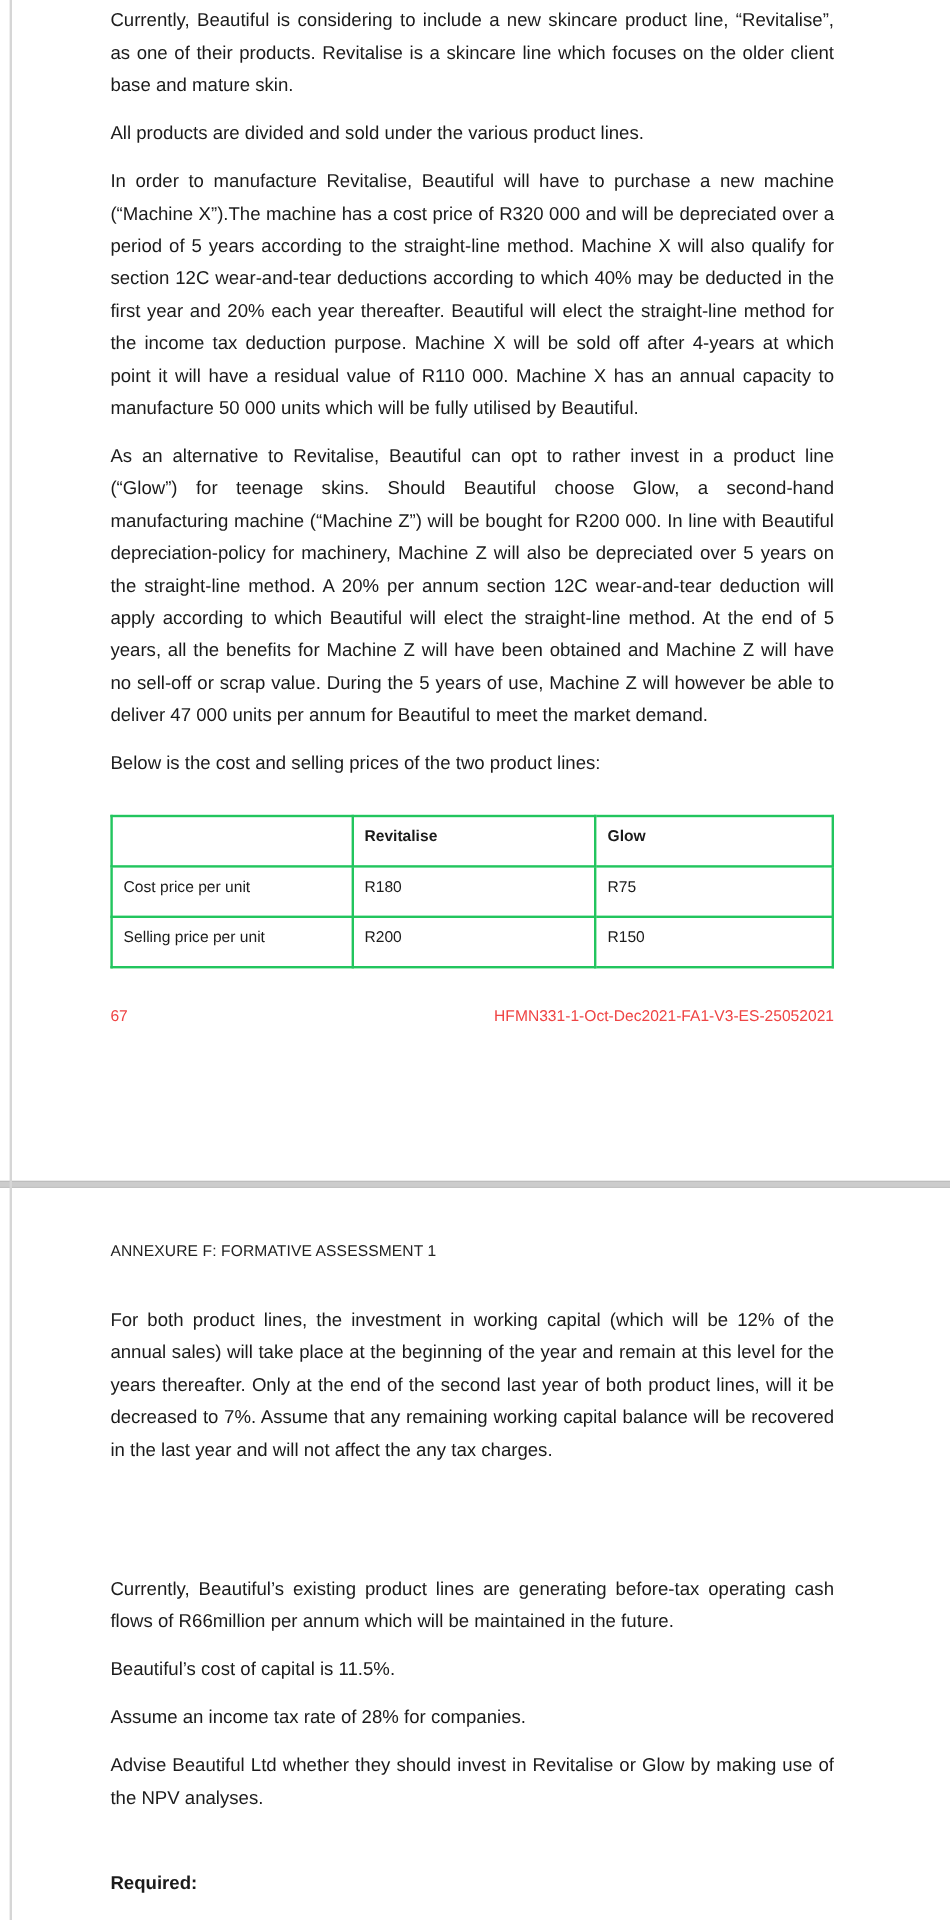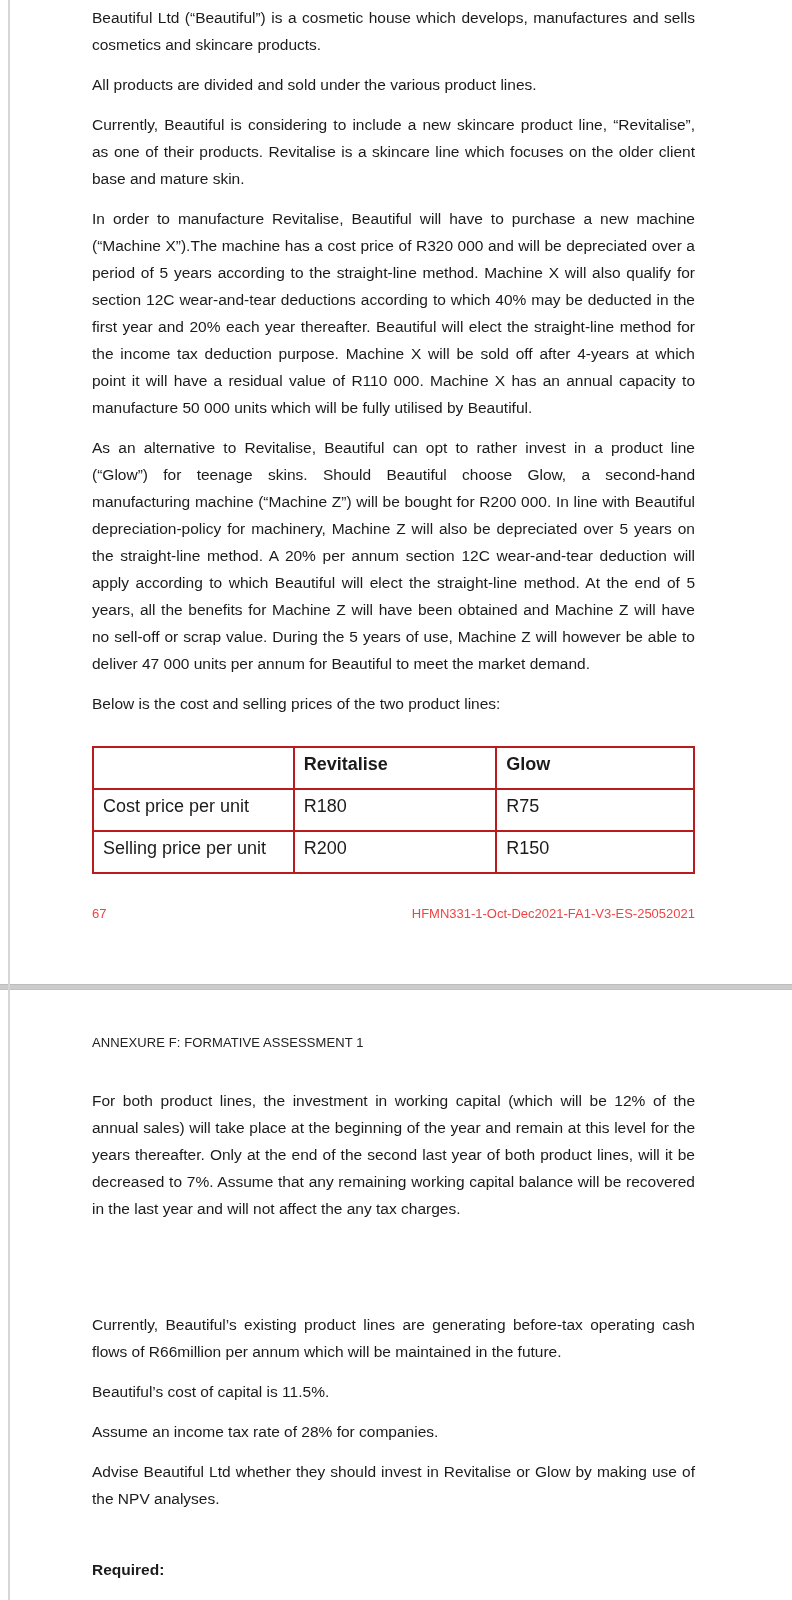--- a/index.html
+++ b/index.html
@@ -40,22 +40,22 @@
     text-align: justify;
     margin: 0 0 13px 0;
   }
   table.price-table {
     width: 100%;
     border-collapse: collapse;
     margin-top: 29px;
     table-layout: fixed;
   }
   .price-table th, .price-table td {
-    border: 2px solid #b91c1c;
-    font-size: 18px;
+    border: 2px solid #22c55e;
+    font-size: 13px;
     line-height: 20px;
     text-align: left;
     vertical-align: top;
     padding: 6px 9px 14px 9px;
     height: 40px;
     box-sizing: border-box;
   }
   .price-table th { font-weight: bold; }
   .col-label { width: 33.4%; }
   .col-rev   { width: 33.7%; }
@@ -95,23 +95,22 @@
     line-height: 27px;
     margin-top: 18px;
   }
 </style>
 </head>
 <body>
 
 <div class="edge-line"></div>
 
 <div class="page page1">
-  <p class="para">Beautiful Ltd (“Beautiful”) is a cosmetic house which develops, manufactures and sells cosmetics and skincare products.</p>
+  <p class="para">Currently, Beautiful is considering to include a new skincare product line, “Revitalise”, as one of their products. Revitalise is a skincare line which focuses on the older client base and mature skin.</p>
   <p class="para">All products are divided and sold under the various product lines.</p>
-  <p class="para">Currently, Beautiful is considering to include a new skincare product line, “Revitalise”, as one of their products. Revitalise is a skincare line which focuses on the older client base and mature skin.</p>
   <p class="para">In order to manufacture Revitalise, Beautiful will have to purchase a new machine (“Machine X”).The machine has a cost price of R320 000 and will be depreciated over a period of 5 years according to the straight-line method. Machine X will also qualify for section 12C wear-and-tear deductions according to which 40% may be deducted in the first year and 20% each year thereafter. Beautiful will elect the straight-line method for the income tax deduction purpose. Machine X will be sold off after 4-years at which point it will have a residual value of R110 000. Machine X has an annual capacity to manufacture 50 000 units which will be fully utilised by Beautiful.</p>
   <p class="para">As an alternative to Revitalise, Beautiful can opt to rather invest in a product line (“Glow”) for teenage skins. Should Beautiful choose Glow, a second-hand manufacturing machine (“Machine Z”) will be bought for R200 000. In line with Beautiful depreciation-policy for machinery, Machine Z will also be depreciated over 5 years on the straight-line method. A 20% per annum section 12C wear-and-tear deduction will apply according to which Beautiful will elect the straight-line method. At the end of 5 years, all the benefits for Machine Z will have been obtained and Machine Z will have no sell-off or scrap value. During the 5 years of use, Machine Z will however be able to deliver 47 000 units per annum for Beautiful to meet the market demand.</p>
   <p class="para">Below is the cost and selling prices of the two product lines:</p>
 
   <table class="price-table">
     <colgroup>
       <col class="col-label">
         <col class="col-rev">
         <col class="col-glow">
     </colgroup>

